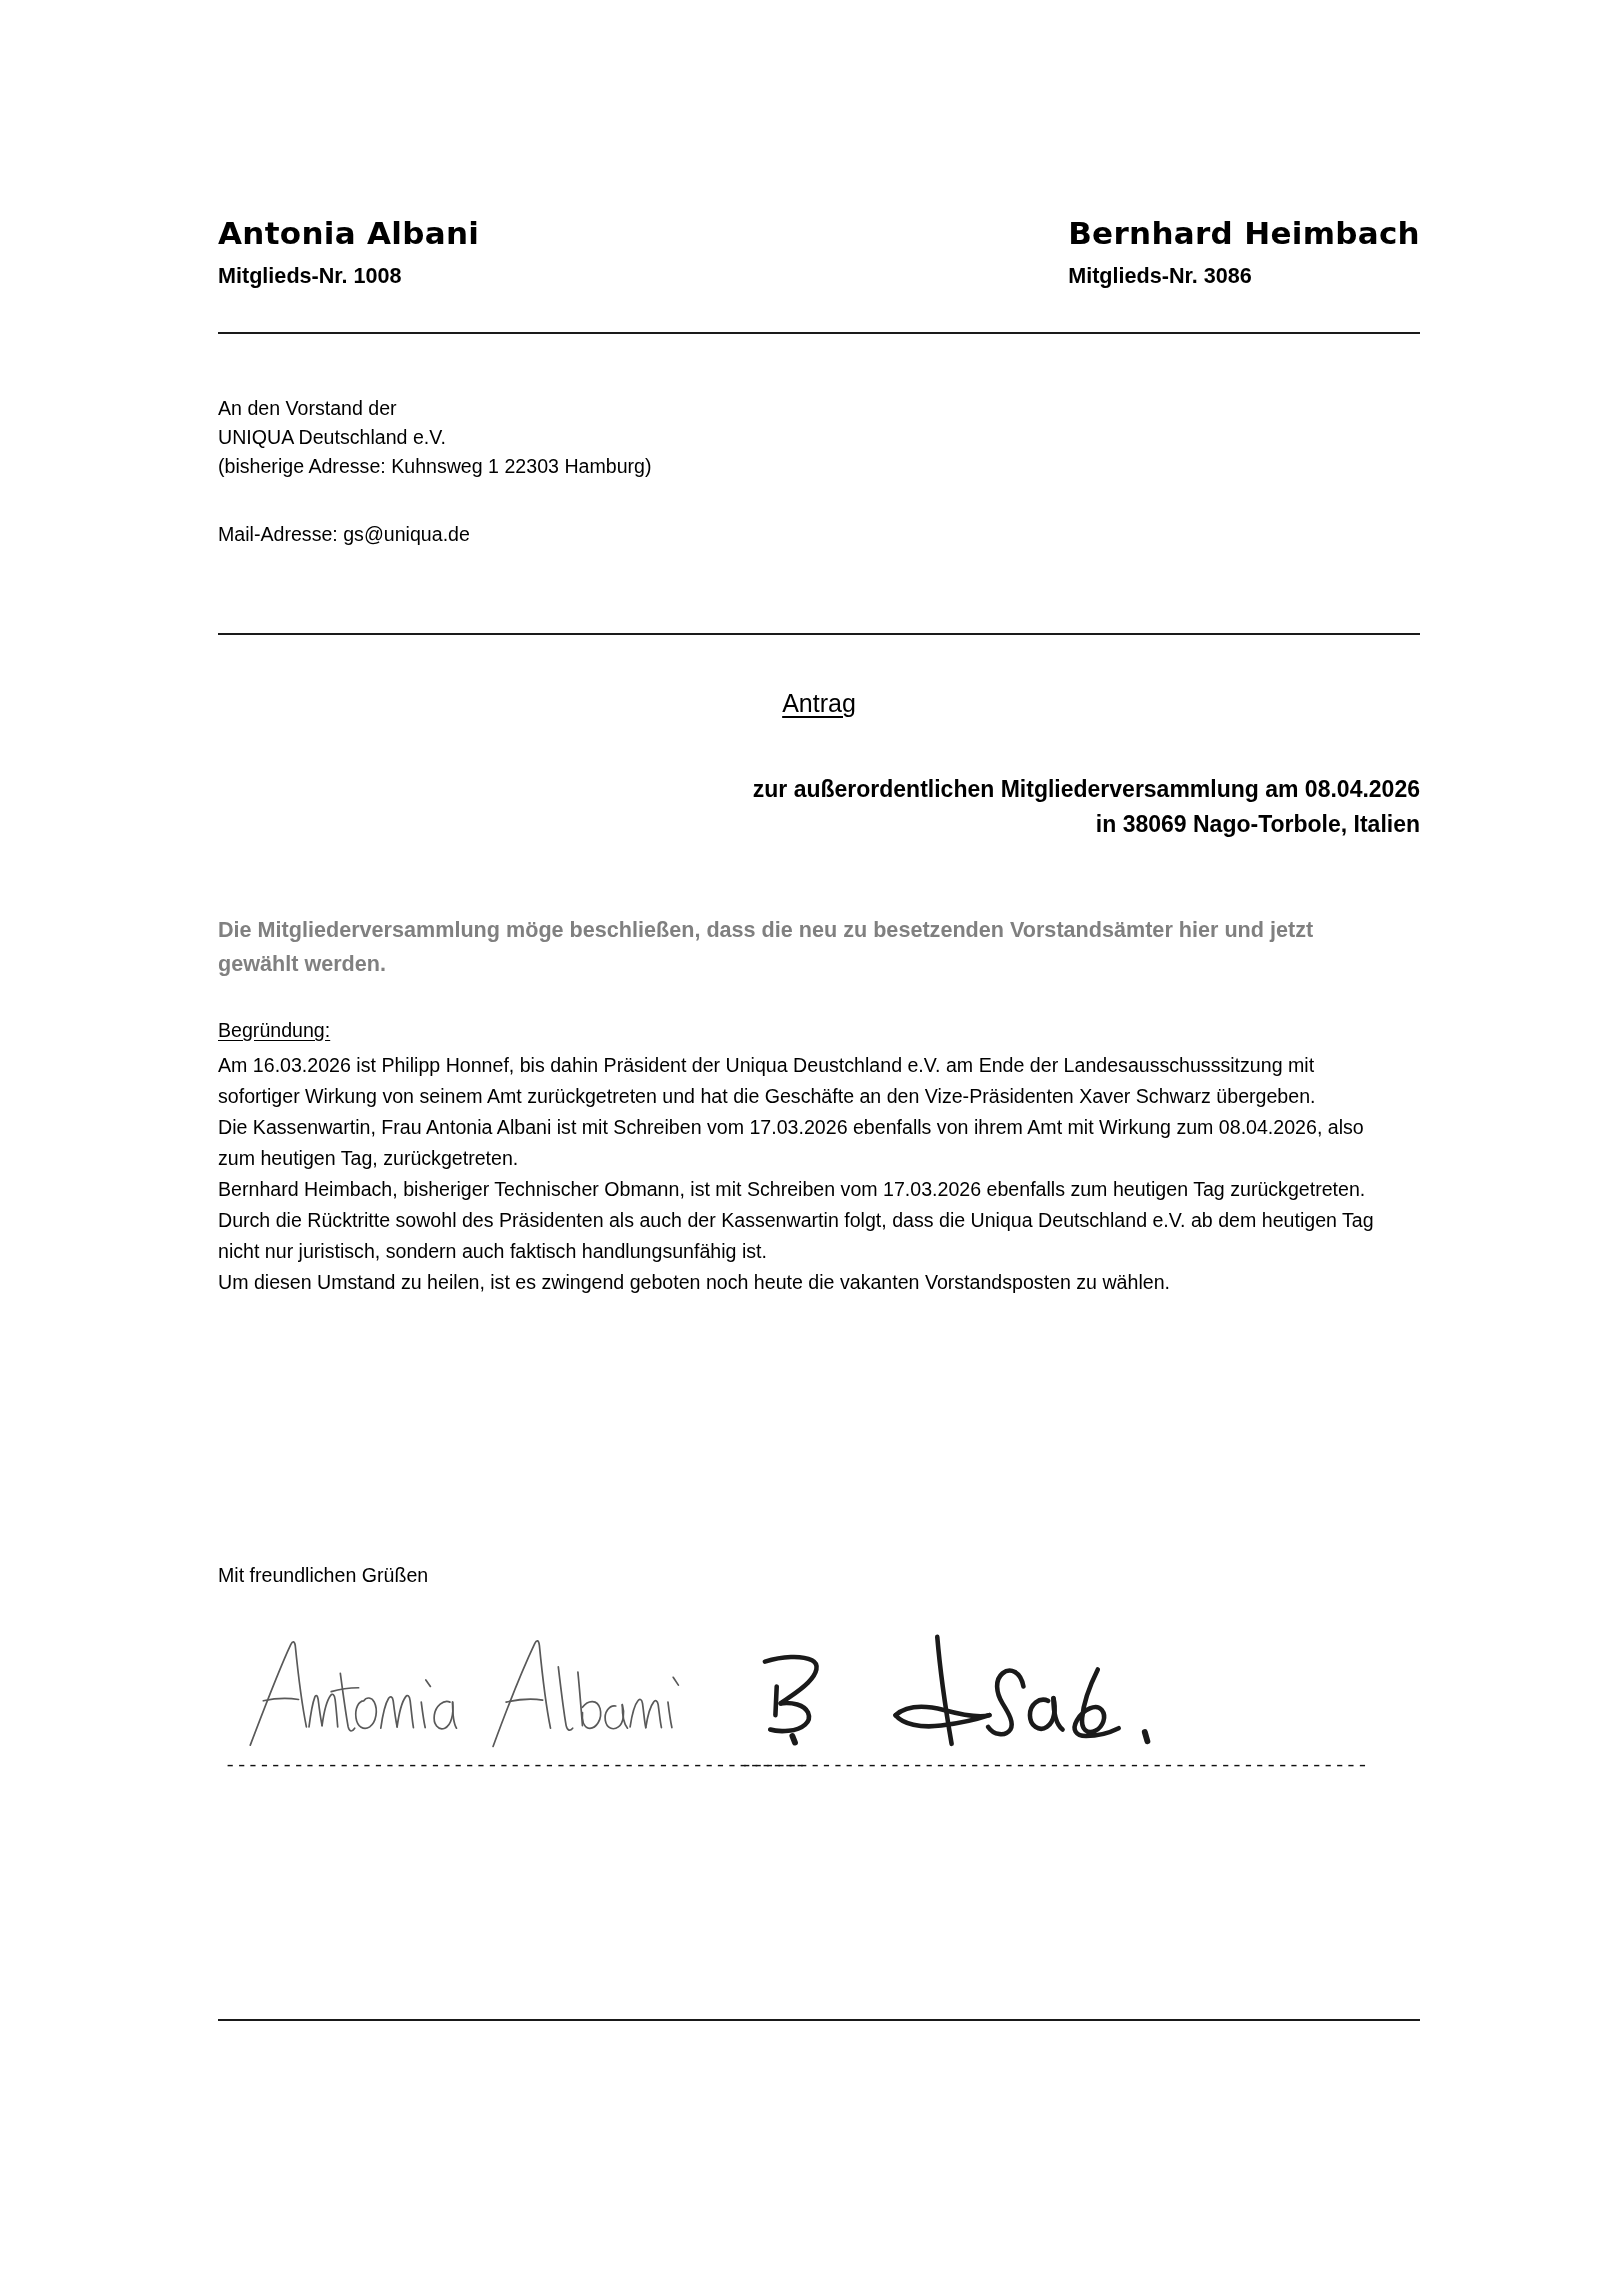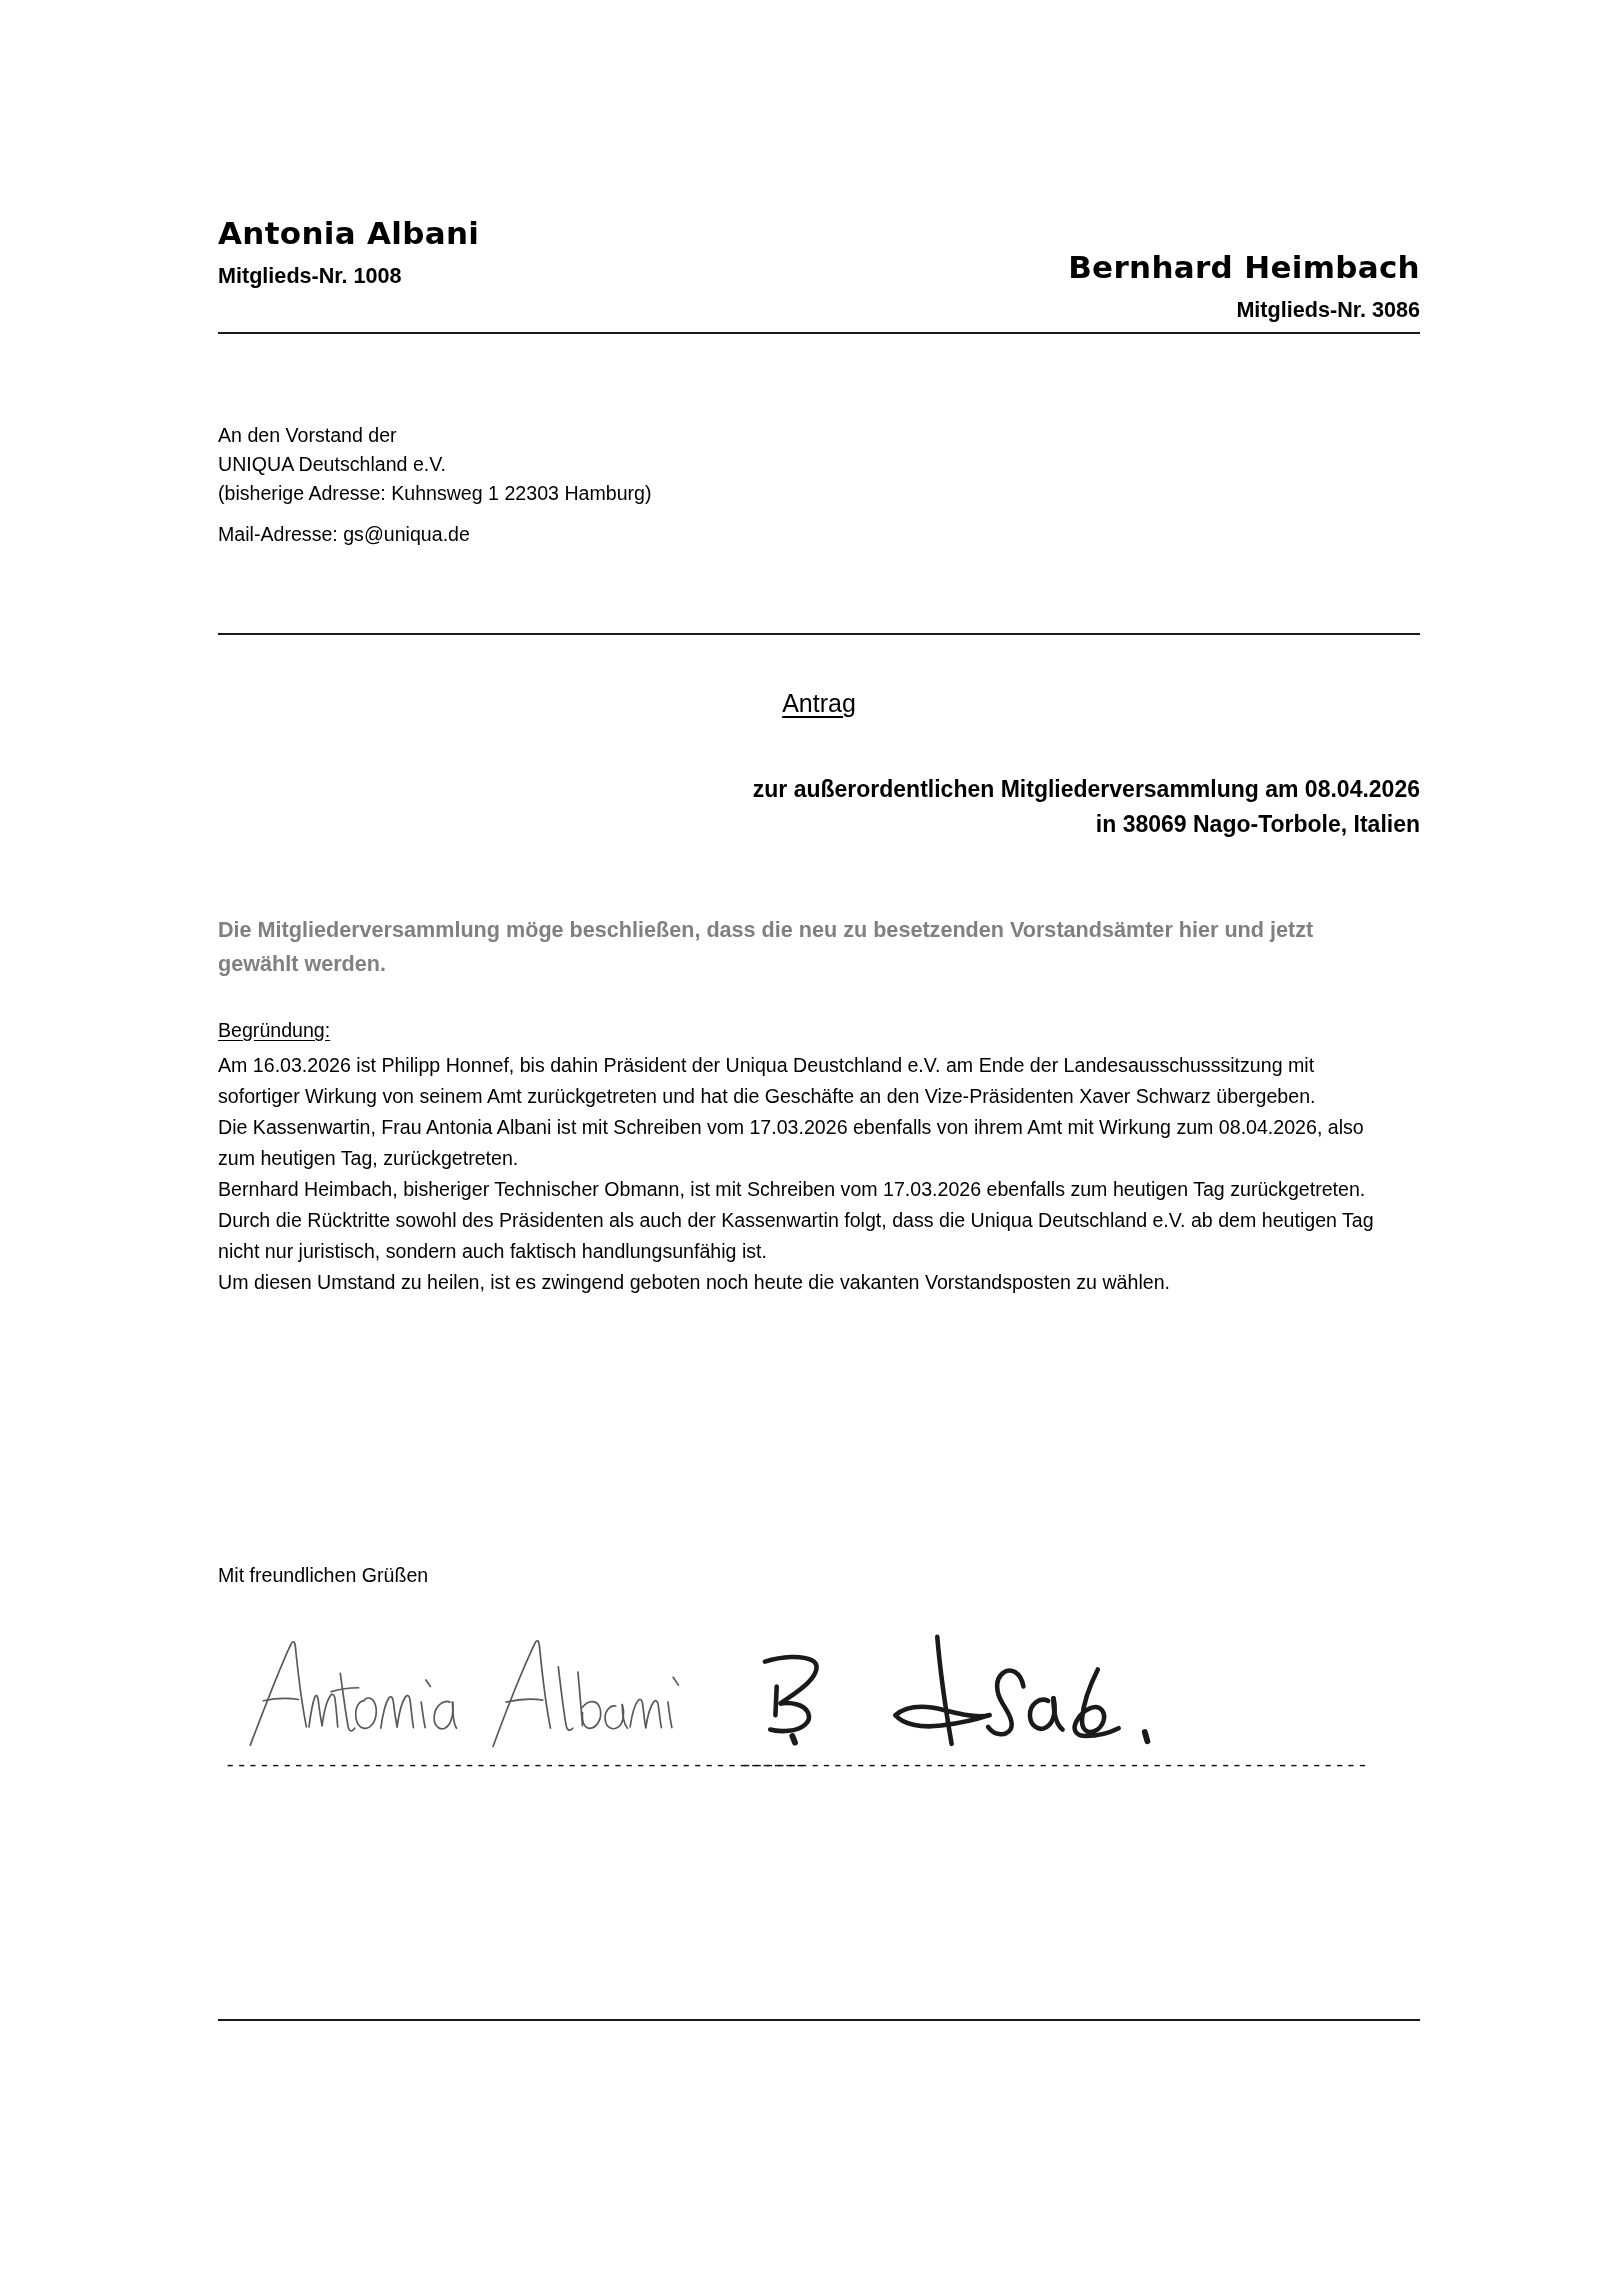--- a/index.html
+++ b/index.html
@@ -40,21 +40,21 @@
     top: 216px;
     width: 1202px;
     display: flex;
     justify-content: space-between;
     align-items: flex-start;
   }
   .lh-col {
     display: flex;
     flex-direction: column;
   }
-  .lh-col.right { align-items: flex-end; text-align: right; margin-top: 34px; }
+  .lh-col.right { align-items: flex-start; text-align: right; }
 
   .lh-name {
     font-family: "DejaVu Sans", sans-serif;
     font-size: 31px;
     font-weight: bold;
     letter-spacing: 0.3px;
     line-height: 1.15;
     white-space: nowrap;
   }
   .lh-sub {
@@ -74,21 +74,21 @@
     border-top: 2px solid #1a1a1a;
   }
   .rule-top    { top: 332px; }
   .rule-date   { top: 633px; }
   .rule-bottom { top: 2019px; }
 
   
   .address-block {
     position: absolute;
     left: 0;
-    top: 421px;
+    top: 394px;
     font-size: 19.6px;
     line-height: 29px;
     white-space: pre-line;
   }
   .mail-line {
     position: absolute;
     left: 0;
     top: 520px;
     font-size: 19.6px;
     line-height: 29px;

